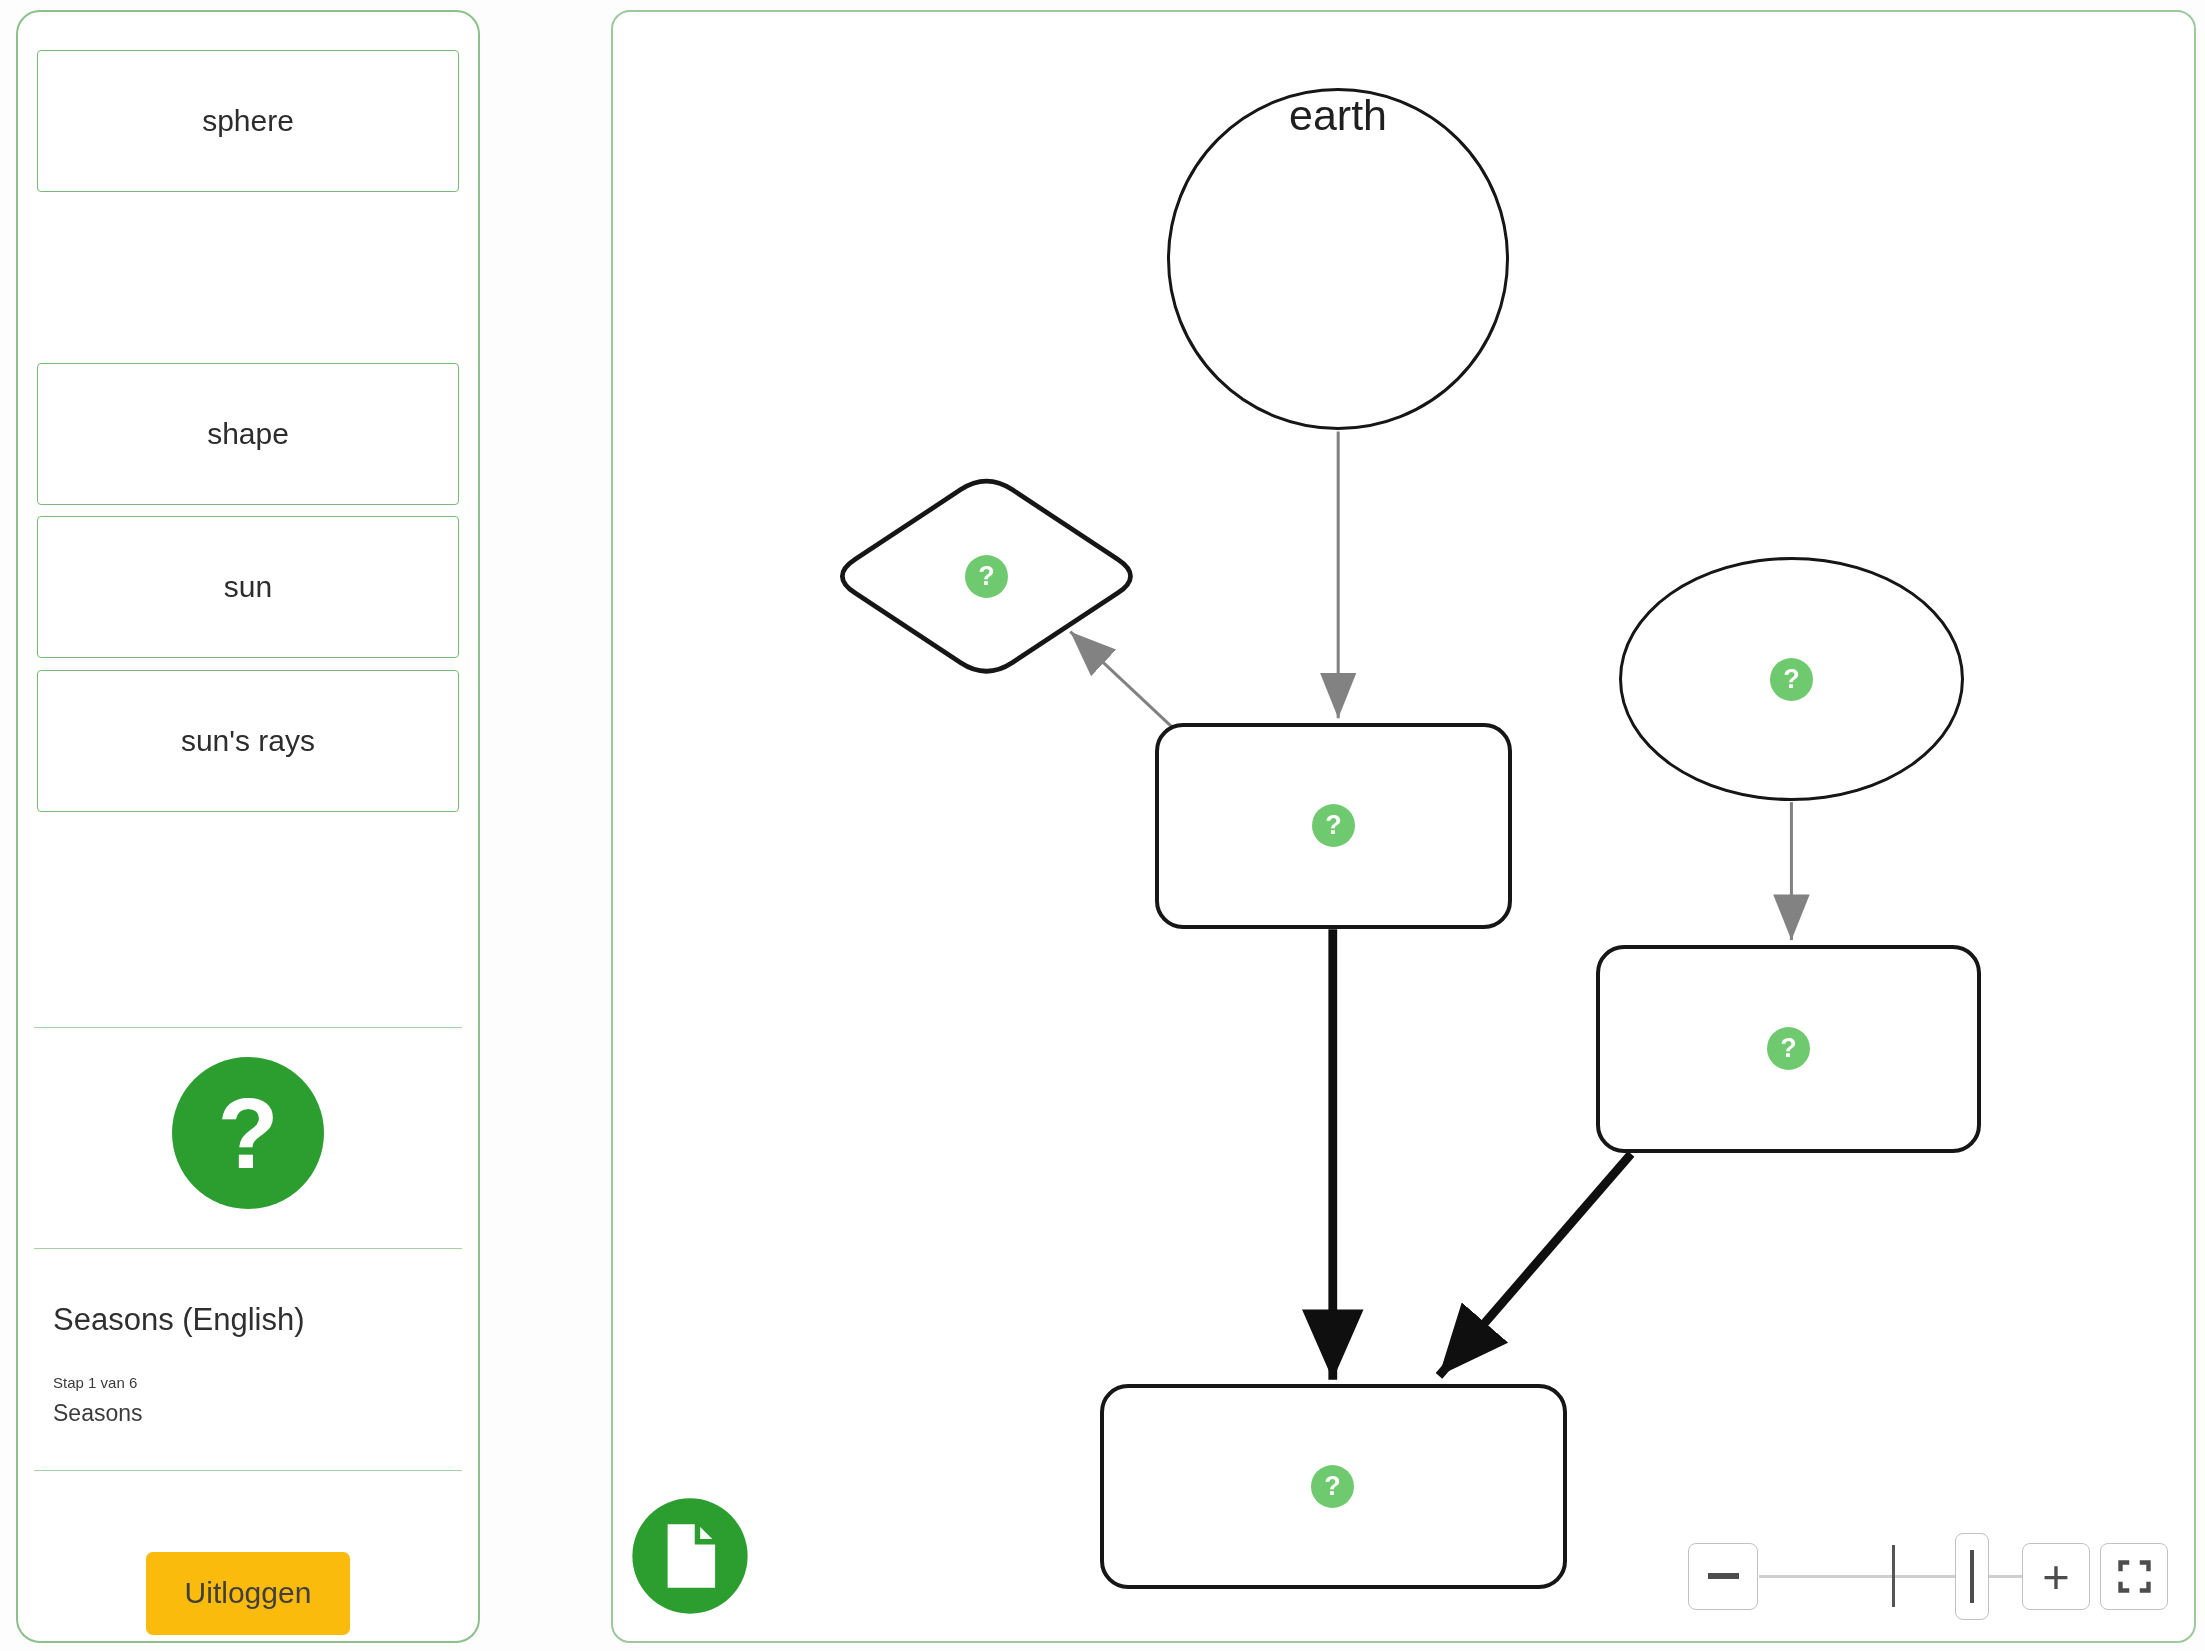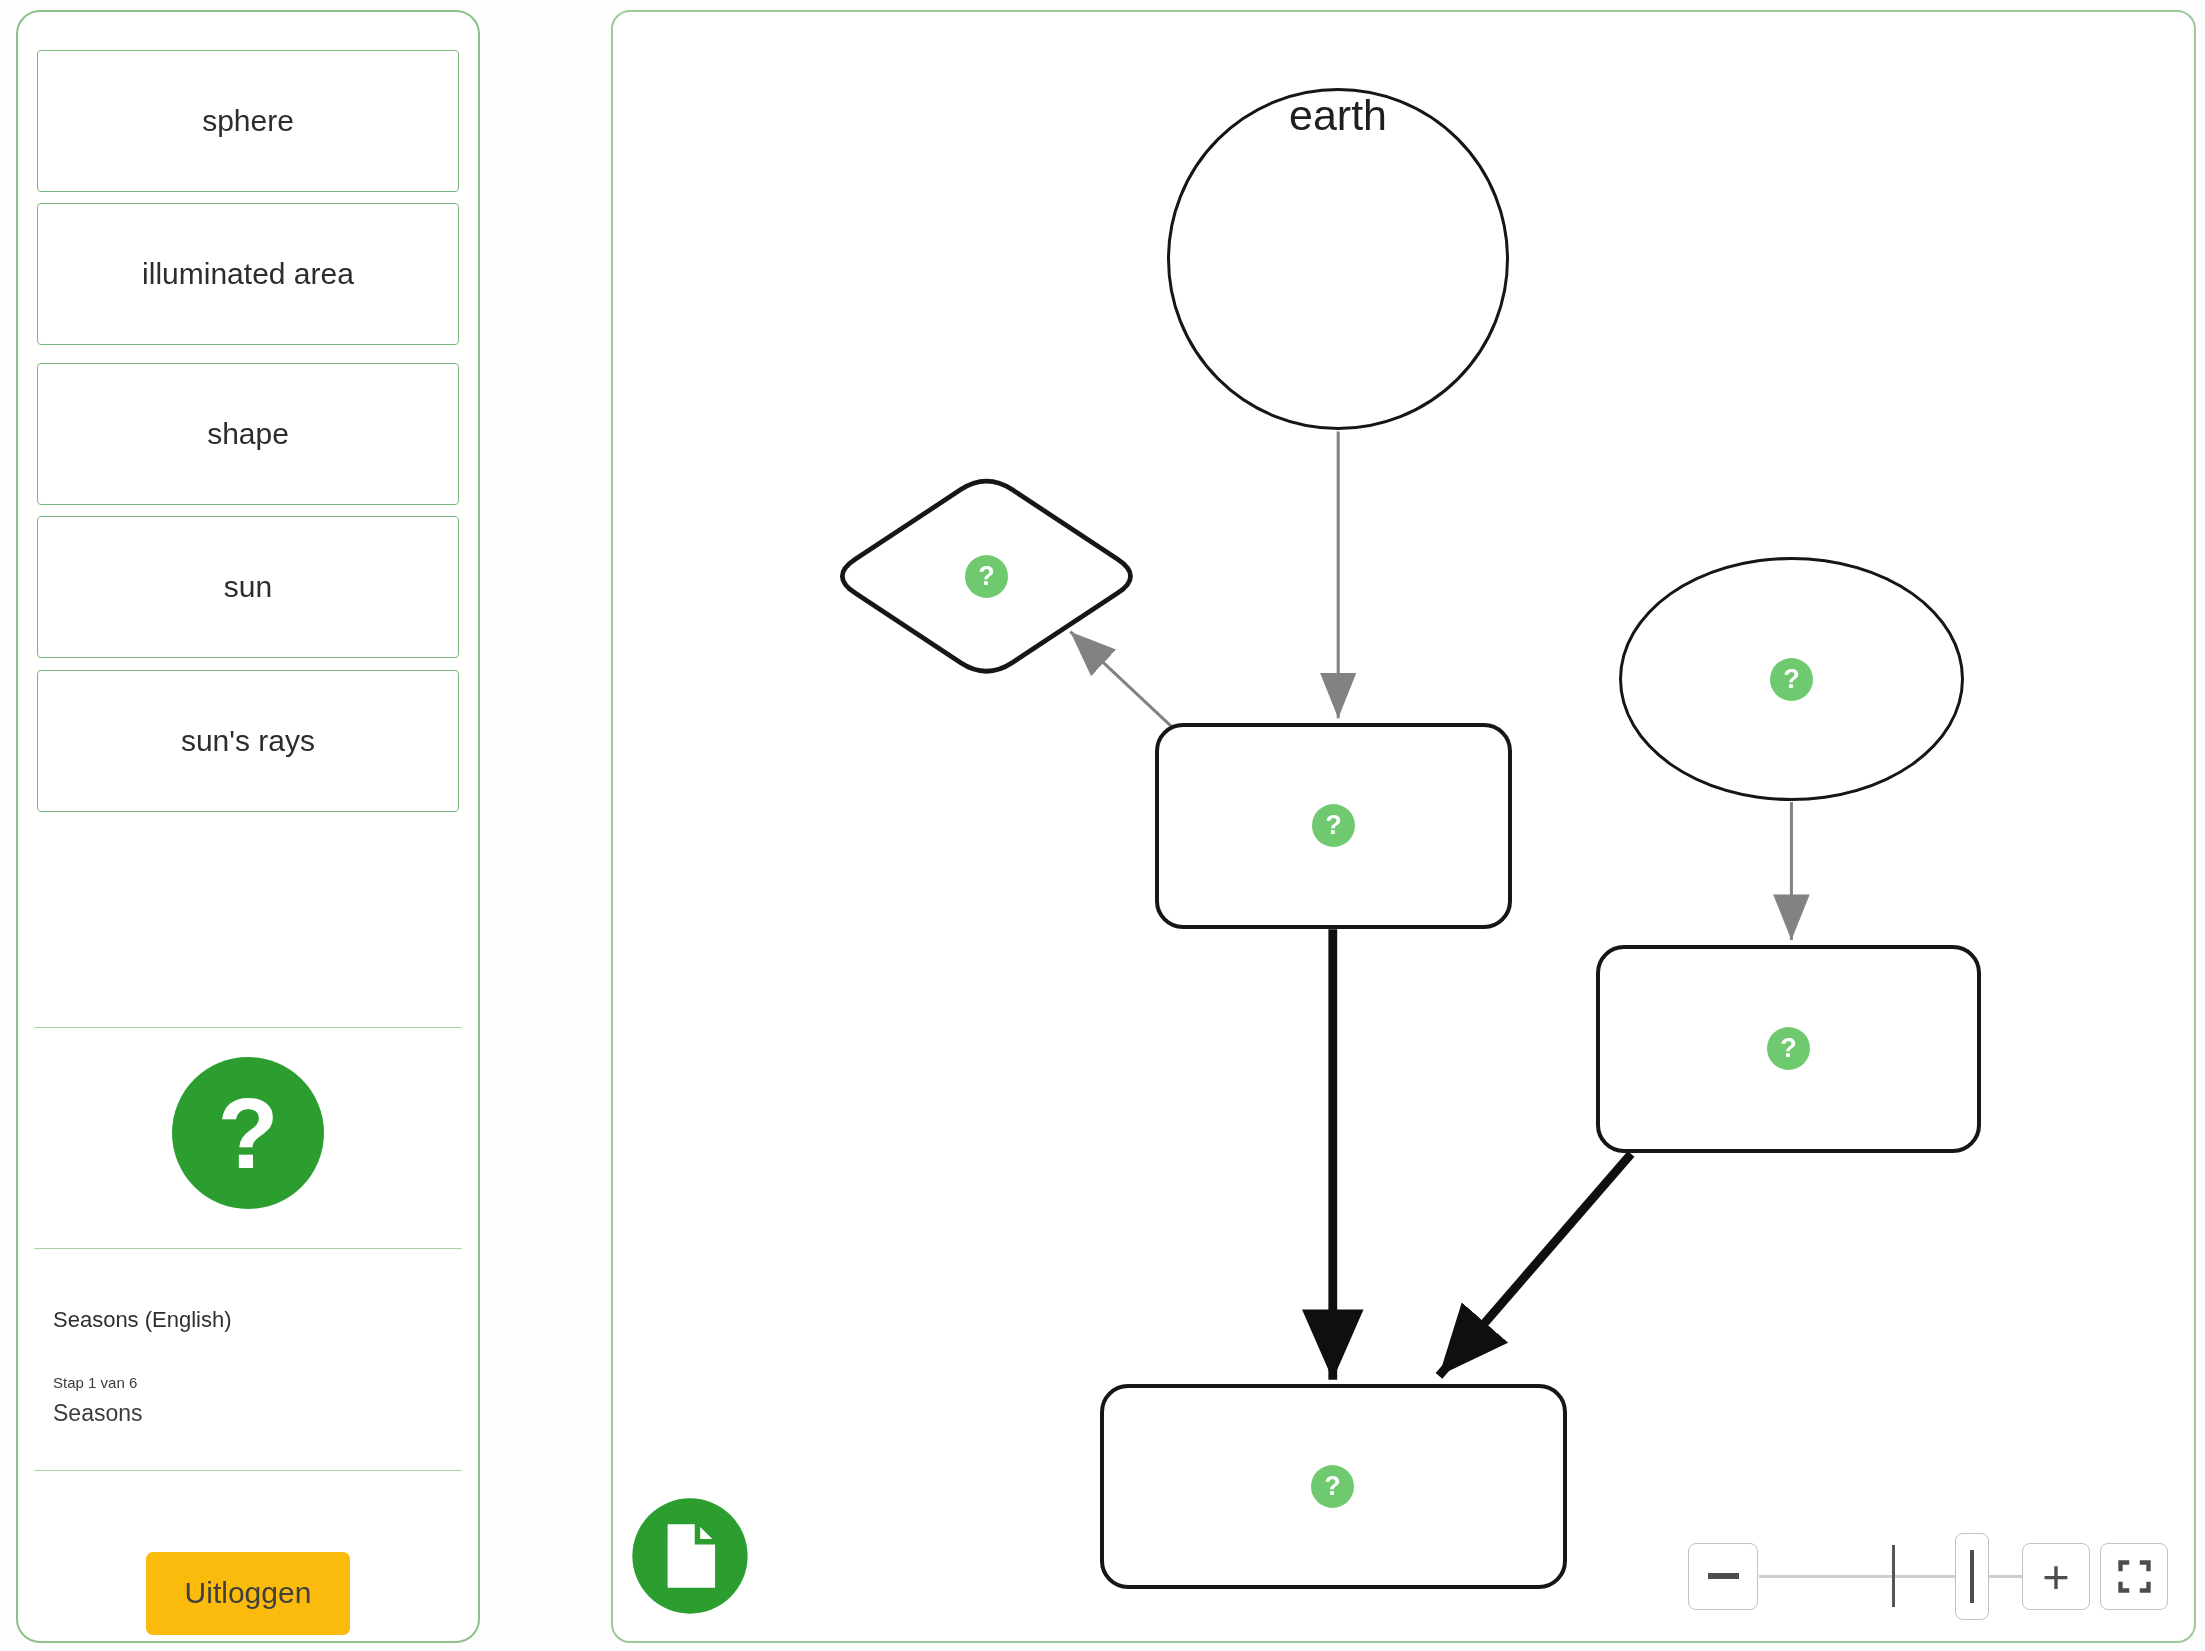--- a/index.html
+++ b/index.html
@@ -13,21 +13,21 @@
   .word-box { position: absolute; left: 19px; right: 19px; height: 142px;
               border: 1.4px solid #7cb87c; border-radius: 4px; background: #fff;
               display: flex; align-items: center; justify-content: center; }
   .word-box span { font-size: 30px; color: #2d2d2d; }
   .divider { position: absolute; left: 16px; right: 16px; border-top: 1.4px solid #a8d3a8; }
   .help-circle { position: absolute; left: 50%; top: 1045px; transform: translateX(-50%);
                  width: 152px; height: 152px; border-radius: 50%; background: #2b9e2f;
                  display: flex; align-items: center; justify-content: center; cursor: pointer; }
   .help-circle span { color: #fff; font-size: 100px; font-weight: bold; line-height: 1; }
   .session { position: absolute; left: 35px; top: 1288px; }
-  .session .title { font-size: 22px; color: #2f2f2f; line-height: 39px; }
+  .session .title { font-size: 31px; color: #2f2f2f; line-height: 39px; }
   .session .step  { font-size: 15px; color: #3c3c3c; line-height: 31px; margin-top: 28px; }
   .session .user  { font-size: 23px; color: #3c3c3c; line-height: 31px; }
   .logout-btn { position: absolute; left: 50%; transform: translateX(-50%); top: 1504px;
                 width: 204px; height: 83px; background: #fbbb0c; border: none;
                 border-radius: 6.8px; font-size: 30px; font-weight: 500; color: #3f3f3f;
                 font-family: "Liberation Sans", sans-serif; cursor: pointer; margin-top: 36px; }
 
   
   .canvas { position: absolute; left: 611px; top: 9.5px; width: 1585px; height: 1633px;
             background: #fff; border: 2px solid #9cc89c; border-radius: 19px; overflow: hidden; }
@@ -62,23 +62,20 @@
 </style>
 </head>
 <body>
 
 <div class="stage">
 
   <div class="sidebar">
 
     <div class="word-box" style="top:38px">
       <span>sphere</span>
-    </div>
-    <div class="word-box" style="top:191px">
-      <span>illuminated area</span>
     </div>
     <div class="word-box" style="top:351px">
       <span>shape</span>
     </div>
     <div class="word-box" style="top:504px">
       <span>sun</span>
     </div>
     <div class="word-box" style="top:658px">
       <span>sun's rays</span>
     </div>

